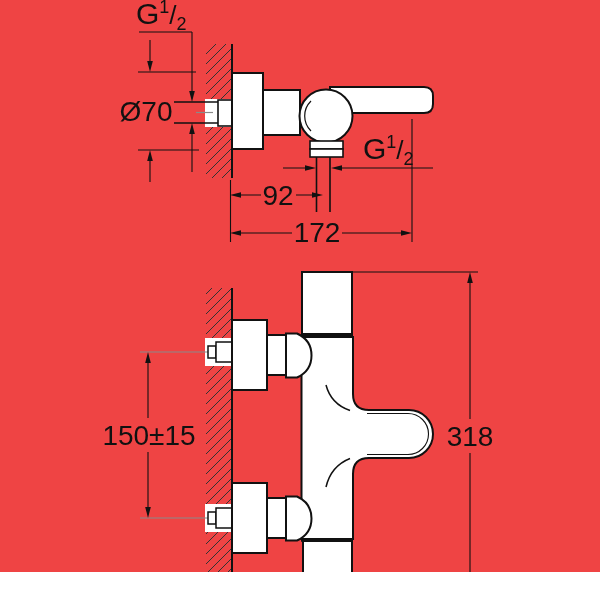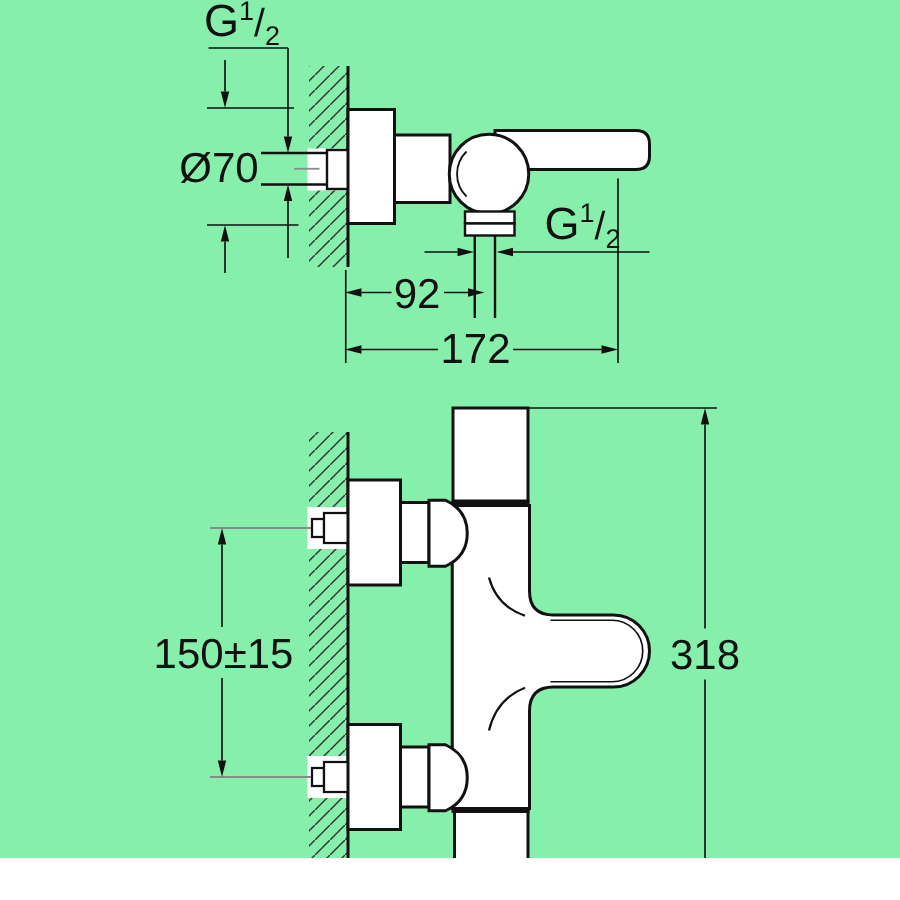--- a/index.html
+++ b/index.html
@@ -1,16 +1,16 @@
 <!DOCTYPE html>
 <html><head>
 <meta charset="utf-8">
 <style>
   html,body{margin:0;padding:0;background:#fff;}
-  .page{width:600px;height:572px;background:#86efac;position:relative;overflow:hidden;}
+  .page{width:600px;height:572px;background:#ef4444;position:relative;overflow:hidden;}
   svg text{font-family:"Liberation Sans","DejaVu Sans",sans-serif;fill:#111;}
   .dim{font-size:28px;}
   .thread-g{font-size:30px;}
   .thread-frac{font-size:18px;}
   .thread-slash{font-size:26px;}
 </style>
 </head>
 <body>
 
 <div class="page">

